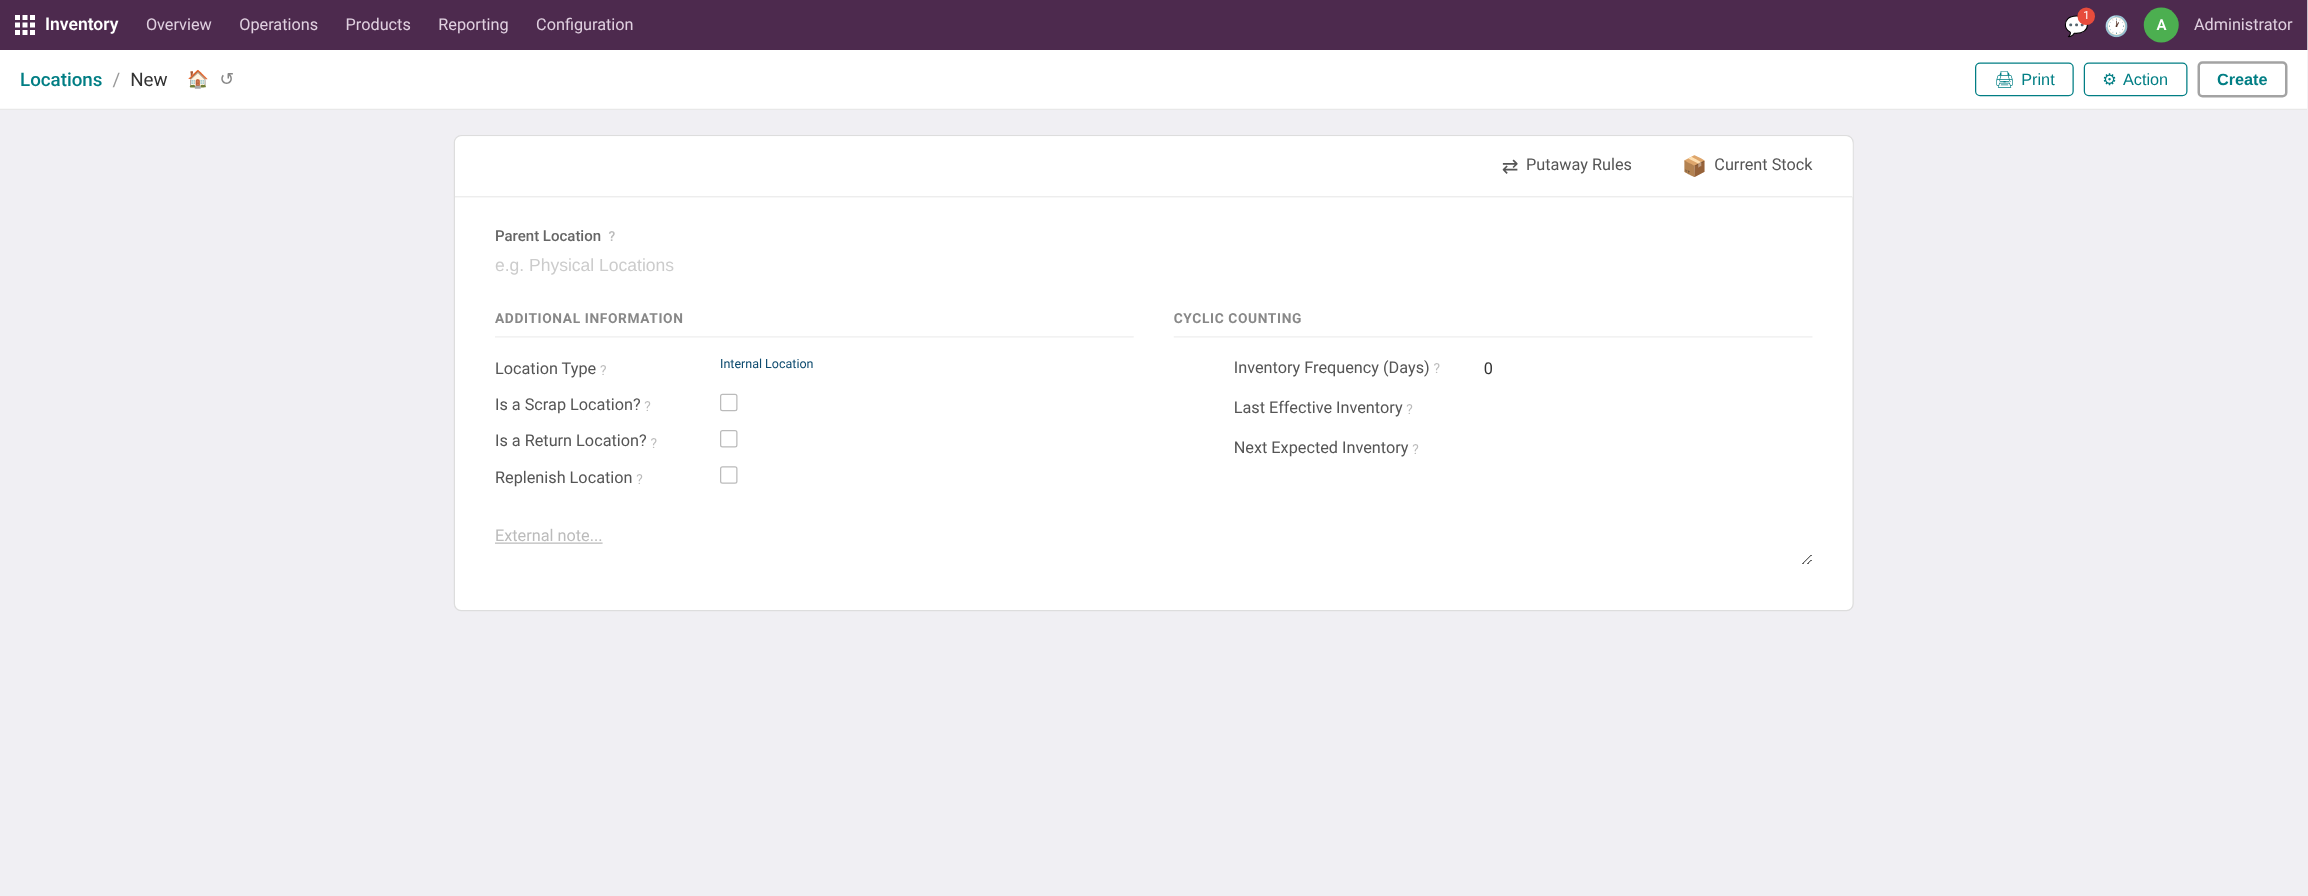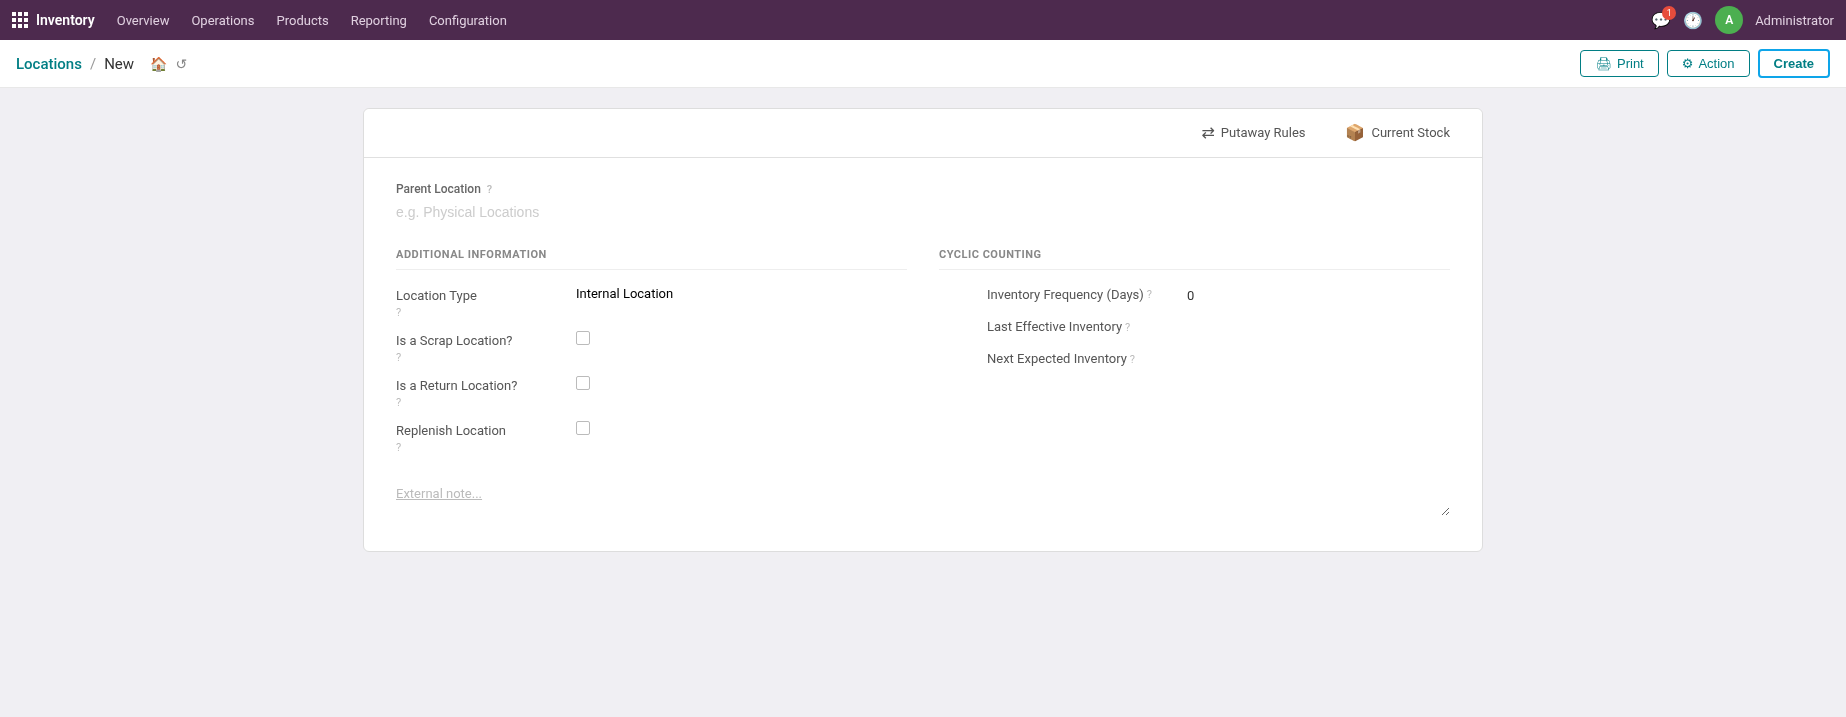--- a/index.html
+++ b/index.html
@@ -38,21 +38,21 @@
     }
     .breadcrumb { display: flex; align-items: center; gap: 4px; font-size: 15px; }
     .breadcrumb-link { color: #017e84; cursor: pointer; font-weight: 500; }
     .breadcrumb-sep { color: #999; margin: 0 4px; }
     .breadcrumb-current { color: #333; font-weight: 400; }
     .breadcrumb-actions { display: flex; gap: 8px; margin-left: 12px; }
     .breadcrumb-action-icon { color: #888; cursor: pointer; font-size: 14px; }
     .topbar-right { margin-left: auto; display: flex; align-items: center; gap: 8px; }
     .btn { padding: 5px 14px; border-radius: 4px; border: 1px solid #ccc; cursor: pointer; font-size: 13px; background: white; color: #333; display: flex; align-items: center; gap: 5px; }
     .btn-primary { background: white; color: #017e84; border: 1px solid #017e84; font-weight: 500; }
-    .btn-create { background: white; border: 2px solid #0ea5e9; color: #017e84; font-weight: 600; }
+    .btn-create { background: white; border: 2px solid #a3a3a3; color: #017e84; font-weight: 600; }
 
     
     .main { padding: 20px 30px; }
     .form-card {
       background: white;
       border-radius: 6px;
       border: 1px solid #ddd;
       max-width: 1120px;
       margin: 0 auto;
     }
@@ -124,28 +124,27 @@
       display: flex;
       align-items: flex-start;
       margin-bottom: 12px;
       gap: 0;
     }
     .info-label {
       font-size: 13px;
       color: #555;
       min-width: 180px;
       display: flex;
-      align-items: flex-start;
+      align-items: flex-end;
       gap: 3px;
       padding-top: 2px;
-      flex-direction: column;
     }
     .info-value {
-      font-size: 13px;
-      color: #000000;
+      font-size: 10px;
+      color: #0c4a6e;
       cursor: pointer;
     }
 
     .checkbox-input { width: 14px; height: 14px; border: 1px solid #bbb; appearance: none; -webkit-appearance: none; background: white; cursor: pointer; display: inline-block; border-radius: 2px; }
     .checkbox-input:checked { background: #017e84; border-color: #017e84; }
 
     .cyclic-row {
       display: flex;
       align-items: center;
       margin-bottom: 14px;

